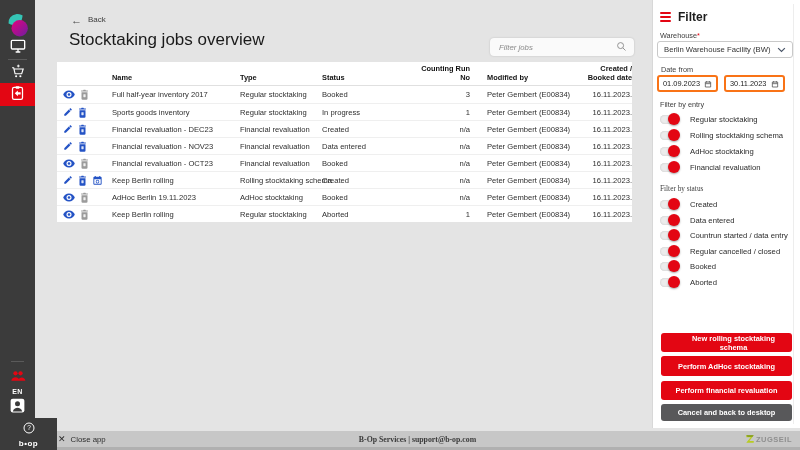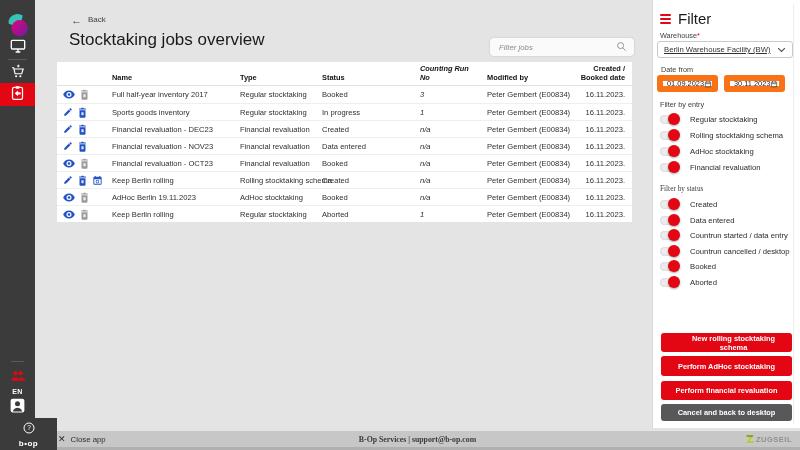--- a/index.html
+++ b/index.html
@@ -38,43 +38,43 @@
   
   .table{position:absolute;left:22px;top:62px;width:575px;background:#fff;}
   .thead{display:flex;align-items:flex-end;height:24px;padding-bottom:3px;border-bottom:1px solid #e0e0e0;
          font-size:7.4px;font-weight:bold;color:#141414;line-height:1.25;}
   .trow{display:flex;align-items:center;height:17px;font-size:7.6px;color:#2e2e2e;white-space:nowrap;}
   .trow + .trow{border-top:1px solid #efefef;}
   .c-act{width:55px;display:flex;align-items:center;gap:5px;padding-left:6px;}
   .c-name{width:128px;}
   .c-type{width:82px;}
   .c-status{width:98px;}
-  .c-count{width:50px;text-align:left;font-style:italic;}
+  .c-count{width:50px;text-align:right;}
   .c-mod{width:110px;padding-left:17px;}
-  .c-date{width:52px;text-align:right;padding-right:7px;}
+  .c-date{width:52px;text-align:right;}
   .thead .c-count{white-space:normal;}
   .thead .c-date{white-space:normal;}
   .act-ico{display:inline-flex;align-items:center;cursor:pointer;line-height:0;}
 
   
   .panel{position:absolute;left:652px;top:0;width:148px;height:428px;background:#fff;border-left:1px solid #d8d8d8;z-index:2;}
   .panel::after{content:"";position:absolute;right:6px;top:4px;bottom:4px;width:1px;background:#ededed;}
   .f-head{position:absolute;left:7px;top:10px;display:flex;align-items:center;gap:7px;}
   .burger{display:inline-flex;flex-direction:column;gap:2px;cursor:pointer;}
   .burger i{display:block;width:11px;height:2px;background:var(--red);border-radius:1px;}
-  .f-title{font-size:15px;font-weight:normal;color:#1c1c1c;text-align:center;}
+  .f-title{font-size:12px;font-weight:bold;color:#1c1c1c;text-align:center;}
   .f-label{position:absolute;font-size:7.3px;color:#3e3e3e;}
   .req{color:var(--red);}
   .wh-label{left:7px;top:31px;}
   .select{position:absolute;left:4px;top:41px;width:136px;height:17px;border:1px solid #c9c9c9;border-radius:3px;
-          background:#fff;display:flex;align-items:center;padding:0 6px;font-size:7.7px;color:#333;cursor:pointer;text-decoration:underline;}
+          background:#fff;display:flex;align-items:center;padding:0 6px;font-size:7.7px;color:#333;cursor:pointer;}
   .select .chev{margin-left:auto;line-height:0;}
   .df-label{left:8px;top:65px;}
   .dt-label{left:75px;top:74px;}
-  .datebox{position:absolute;top:75px;width:61px;height:17px;border:6px solid #f97316;border-radius:3px;background:#fff;
+  .datebox{position:absolute;top:75px;width:61px;height:17px;border:2px solid #f97316;border-radius:3px;background:#fff;
            display:flex;align-items:center;padding:0 4px;font-size:7.4px;color:#222;cursor:text;}
   .datebox .cal{margin-left:auto;line-height:0;}
   .db-from{left:4px;}
   .db-to{left:71px;}
   .sec-type{left:7px;top:100px;}
   .sec-status{left:7px;top:184px;font-family:Liberation Serif, serif;}
   .tog-list{position:absolute;left:7px;right:10px;}
   .tl-type{top:111px;}
   .tl-status{top:197px;}
   .tog-row{display:flex;align-items:center;gap:11px;}
@@ -475,21 +475,21 @@
       <div class="tog-row">
         <span class="tog">
           <span class="knob"></span>
         </span>
         <span class="tog-label">Countrun started / data entry</span>
       </div>
       <div class="tog-row">
         <span class="tog">
           <span class="knob"></span>
         </span>
-        <span class="tog-label">Countrun cancelled / desktop</span>
+        <span class="tog-label">Regular cancelled / closed</span>
       </div>
       <div class="tog-row">
         <span class="tog">
           <span class="knob"></span>
         </span>
         <span class="tog-label">Booked</span>
       </div>
       <div class="tog-row">
         <span class="tog">
           <span class="knob"></span>

